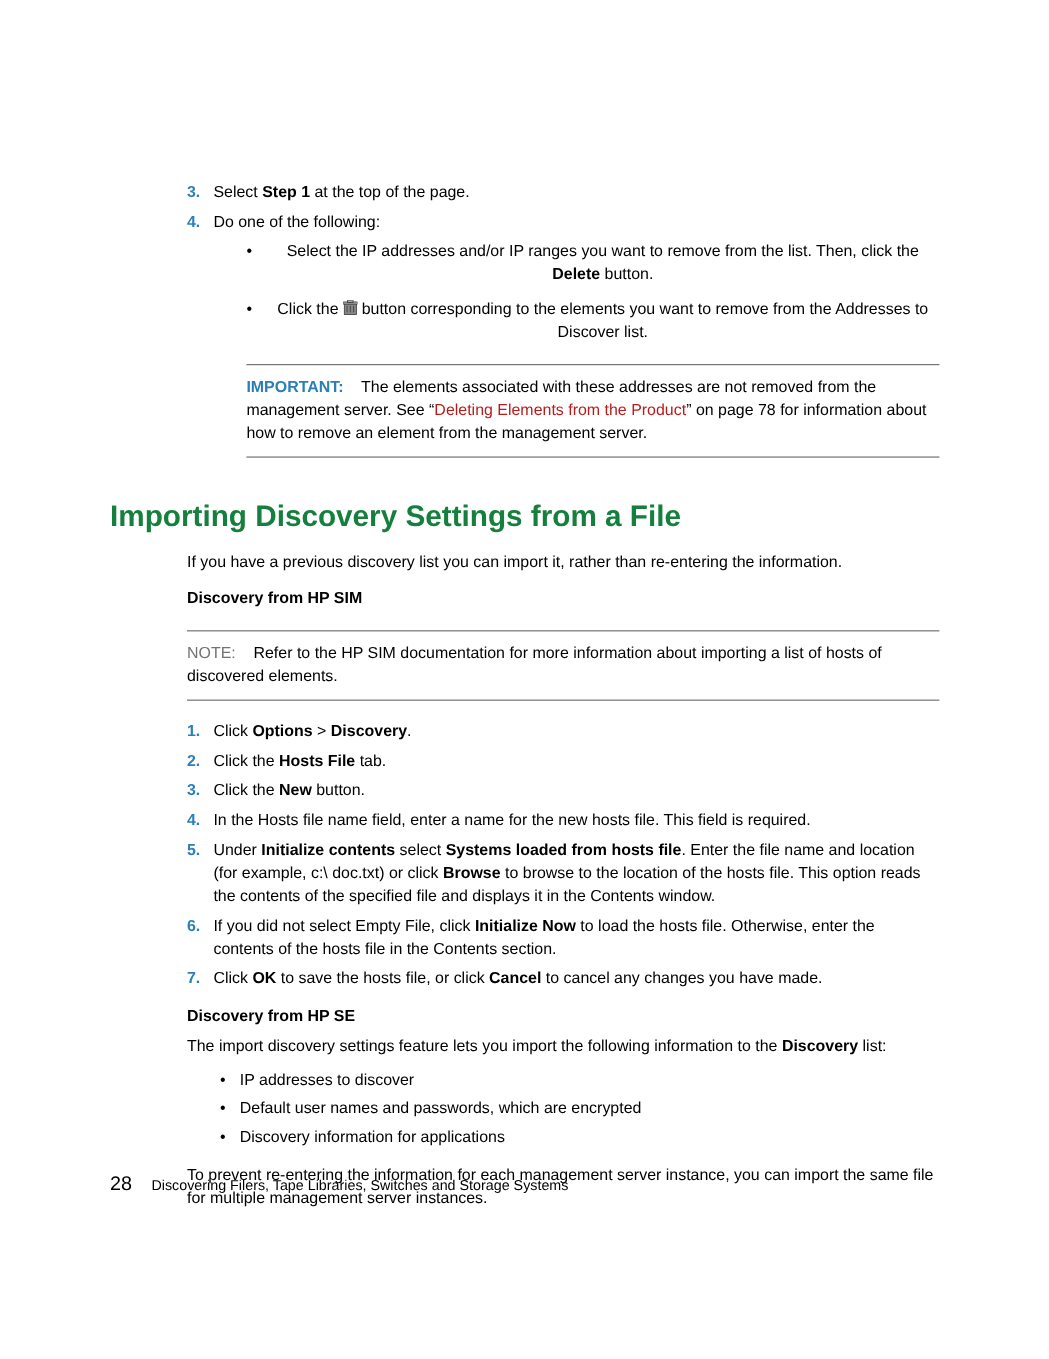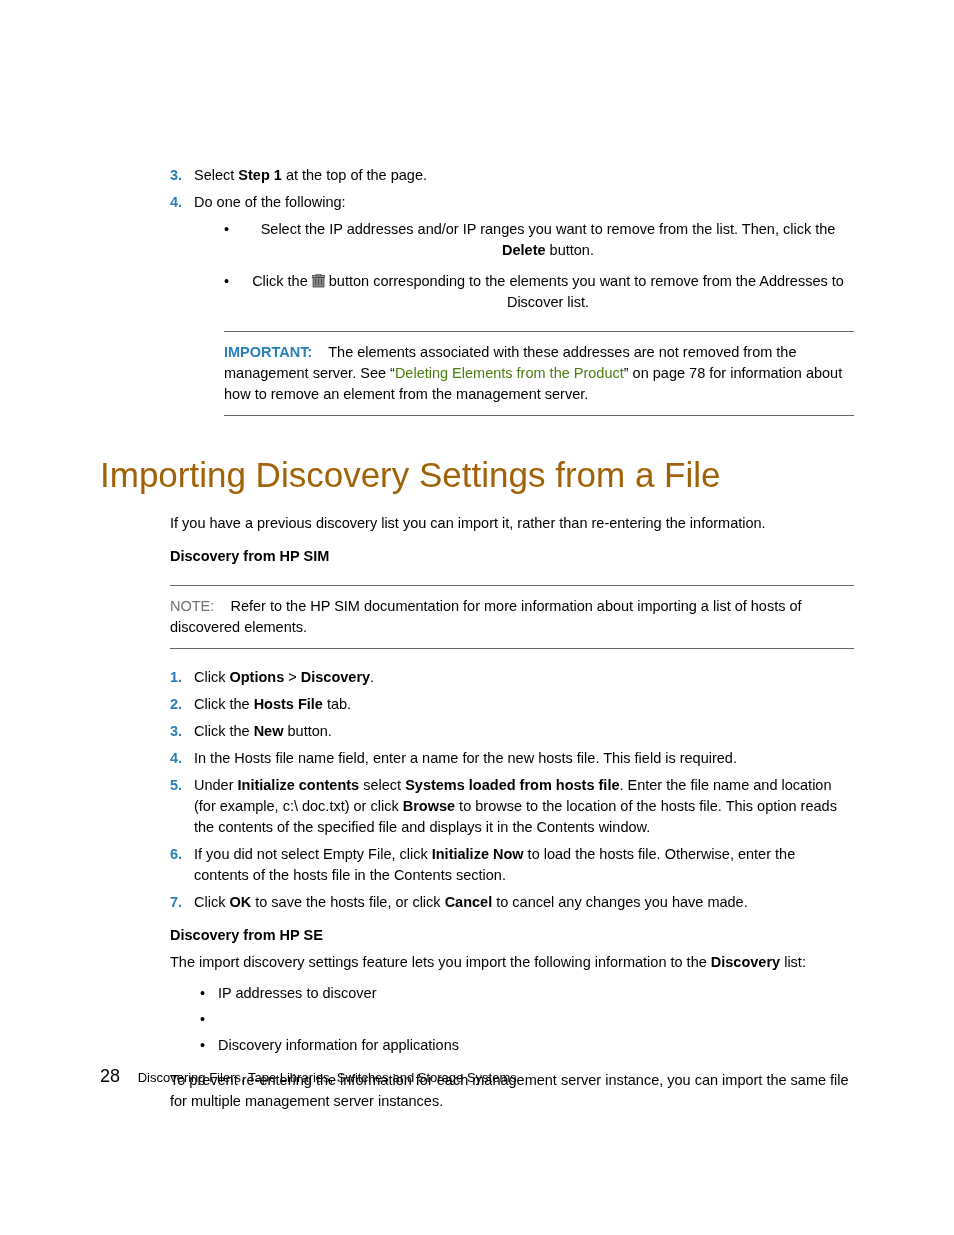--- a/index.html
+++ b/index.html
@@ -48,32 +48,32 @@
   }
   .note-box {
     border-top: 1px solid #666;
     border-bottom: 1px solid #666;
     padding: 10px 0;
     margin: 18px 0 18px 0;
   }
   .important-label { color: #2a7fb8; font-weight: bold; }
   .note-label { color: #737373; font-weight: normal; }
   .section-heading {
-    color: #a16207;
-    font-size: 35px;
-    font-weight: normal;
+    color: #15803d;
+    font-size: 27px;
+    font-weight: bold;
     margin: 28px 0 12px -70px;
     font-family: Arial, Helvetica, sans-serif;
   }
   .sub-bold {
     font-weight: bold;
     margin: 12px 0 6px 0;
   }
   .para { margin-bottom: 10px; }
-  .link { color: #4d7c0f; }
+  .link { color: #b91c1c; }
   .bold { font-weight: bold; }
   .trash-icon svg { display:inline-block; vertical-align: -2px; }
   .footer {
     position: absolute;
     left: 100px;
     bottom: 148px;
     font-size: 13px;
     font-family: Arial, Helvetica, sans-serif;
   }
   .footer .pn { font-size: 18px; margin-right: 14px; }
@@ -169,20 +169,21 @@
     <p class="sub-bold">Discovery from HP SE</p>
     <p class="para"><span>The import discovery settings feature lets you import the following information to the </span><span class="bold">Discovery</span><span> list:</span></p>
 
     <ul class="simple-list">
       <li class="simple-item">
           <span class="simple-bullet">•</span>
           <span>IP addresses to discover</span>
         </li>
       <li class="simple-item">
           <span class="simple-bullet">•</span>
+          <span>Default user names and passwords, which are encrypted</span>
         </li>
       <li class="simple-item">
           <span class="simple-bullet">•</span>
           <span>Discovery information for applications</span>
         </li>
     </ul>
 
     <p class="para">To prevent re-entering the information for each management server instance, you can import the same file for multiple management server instances.</p>
 
   </div>

